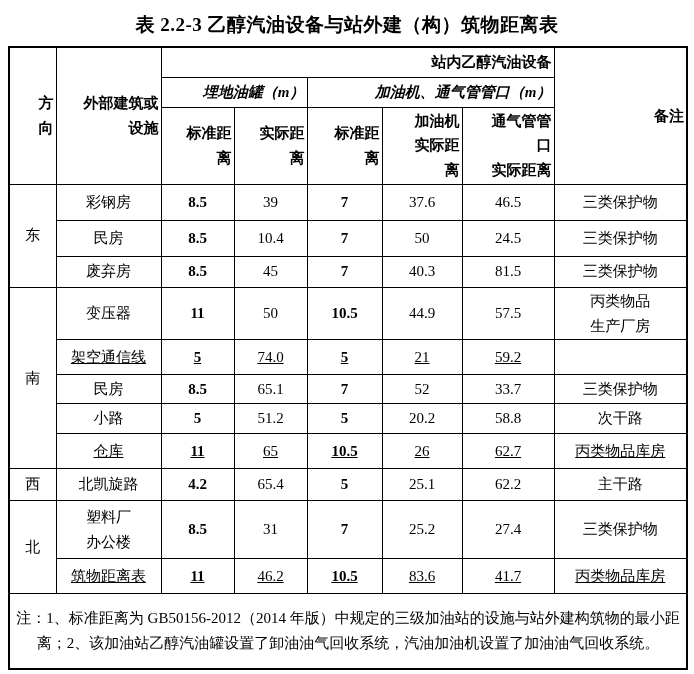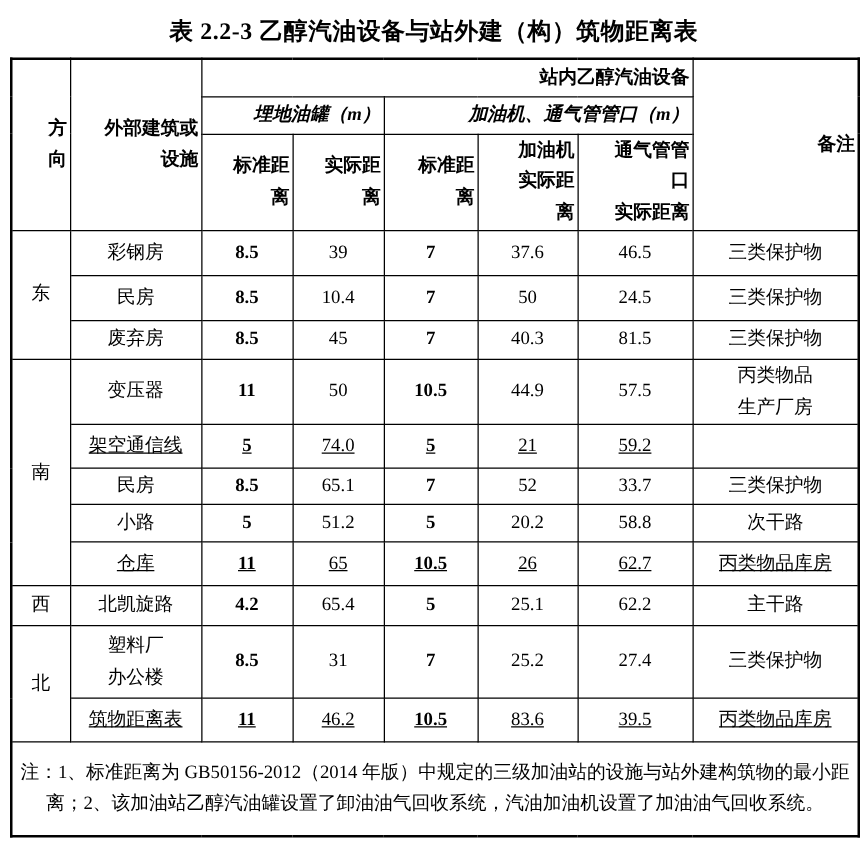--- a/index.html
+++ b/index.html
@@ -209,21 +209,21 @@
         <td>25.2</td>
         <td>27.4</td>
         <td>三类保护物</td>
       </tr>
       <tr class="r35">
         <td>筑物距离表</td>
         <td class="std">11</td>
         <td>46.2</td>
         <td class="std">10.5</td>
         <td>83.6</td>
-        <td>39.5</td>
+        <td>41.7</td>
         <td>丙类物品库房</td>
       </tr>
 
       <tr class="rnote">
         <td colspan="8" class="note-cell">注：1、标准距离为 GB50156-2012（2014 年版）中规定的三级加油站的设施与站外建构筑物的最小距离；2、该加油站乙醇汽油罐设置了卸油油气回收系统，汽油加油机设置了加油油气回收系统。</td>
       </tr>
     </tbody>
   </table>
 </div>
 

